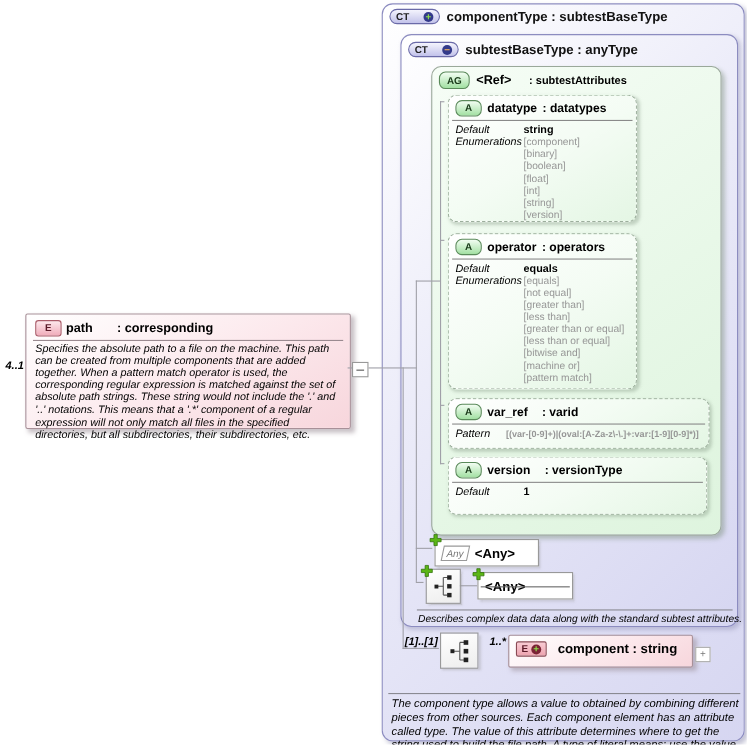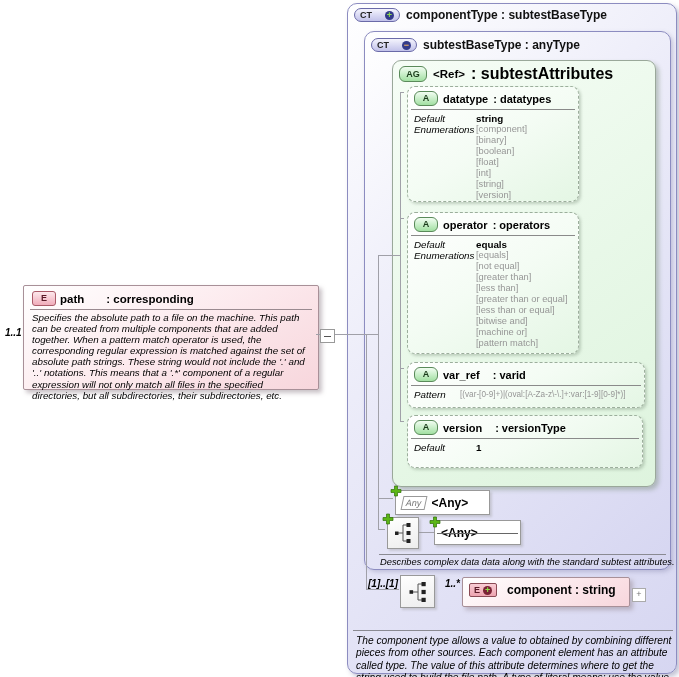--- a/index.html
+++ b/index.html
@@ -44,21 +44,21 @@
   .a-badge{display:inline-block;width:22px;height:13px;border:1px solid #5a8a5a;border-radius:6px;
            background:linear-gradient(180deg,#f2fdf2,#a2e0a2);
            font-size:9px;font-weight:bold;text-align:center;line-height:13px;color:#1a3a1a;flex:none;}
   .attr-sep{height:1px;background:#8a8a8a;margin:0 3px;}
   .facets{padding:3px 6px;font-size:9.8px;}
   .facet-row{display:flex;align-items:flex-start;}
   .facet-label{width:62px;flex:none;font-style:italic;line-height:11px;}
   .facet-label.narrow{width:46px;}
   .facet-value{font-weight:bold;line-height:11px;}
   .facet-value.gray{font-weight:normal;color:#969696;}
-  .facet-value.tiny{font-size:8.2px;font-weight:normal;color:#969696;line-height:11px;}
+  .facet-value.tiny{font-size:8.2px;font-weight:bold;color:#969696;line-height:11px;}
   .enum-list div{color:#969696;font-size:9.3px;line-height:11px;}
 
   
   .elem-card{position:absolute;border:1px solid #a89098;border-radius:2px;
              background:linear-gradient(150deg,#ffffff 0%,#fce8ec 55%,#f7d6dc 100%);
              box-shadow:3px 3px 4px rgba(150,135,145,0.5);}
   .elem-head{display:flex;align-items:center;gap:4px;padding:5px 8px 3px;white-space:nowrap;}
   .elem-name{font-weight:bold;font-size:11.5px;}
   .elem-type{font-weight:bold;font-size:11.5px;margin-left:18px;}
   .e-badge{display:inline-block;width:22px;height:13px;border:1px solid #aa5a68;border-radius:3px;
@@ -98,21 +98,21 @@
   .sep{position:absolute;height:1px;background:#8a8a92;}
   .note{position:absolute;font-style:italic;color:#000;}
   .note.inner-n{font-size:9.3px;line-height:11px;white-space:nowrap;}
   .note.outer-n{font-size:10.2px;line-height:12.4px;}
 </style>
 </head>
 <body>
 
 <div class="stage">
 
-  <div class="card-label" style="left:5px;top:327px;">1..1</div>
+  <div class="card-label" style="left:5px;top:327px;">4..1</div>
 
   <div class="elem-card" style="left:23px;top:285px;width:294px;height:103px;">
     <div class="elem-head">
       <span class="e-badge">E</span>
       <span class="elem-name">path</span>
       <span class="elem-type">: corresponding</span>
     </div>
     <div class="head-sep"></div>
     <div class="desc">Specifies the absolute path to a file on the machine.  This path can be created from multiple components that are added together.  When a pattern match operator is used, the corresponding regular expression is matched against the set of absolute path strings.  These string would not include the '.' and '..' notations.  This means that a '.*' component of a regular expression will not only match all files in the specified directories, but all subdirectories, their subdirectories, etc.</div>
   </div>
@@ -138,21 +138,21 @@
           <span>CT</span>
           <span class="ct-circle minus">−</span>
         </span>
         <span class="title">subtestBaseType : anyType</span>
       </div>
 
       <div class="ag-box" style="left:27px;top:28px;width:262px;height:425px;">
         <div class="head-row" style="left:6px;top:4px;position:absolute;">
           <span class="ag-badge">AG</span>
           <span class="attr-name" style="font-size:11.5px;">&lt;Ref&gt;</span>
-          <span class="attr-type" style="font-size:16px;">: subtestAttributes</span>
+          <span class="attr-type" style="font-size:10px;margin-left:10px;">: subtestAttributes</span>
         </div>
 
         <div class="attr-box" style="left:14px;top:25px;width:170px;height:114px;">
           <div class="attr-head">
             <span class="a-badge">A</span>
             <span class="attr-name">datatype</span>
             <span class="attr-type">: datatypes</span>
           </div>
           <div class="attr-sep"></div>
           <div class="facets">

